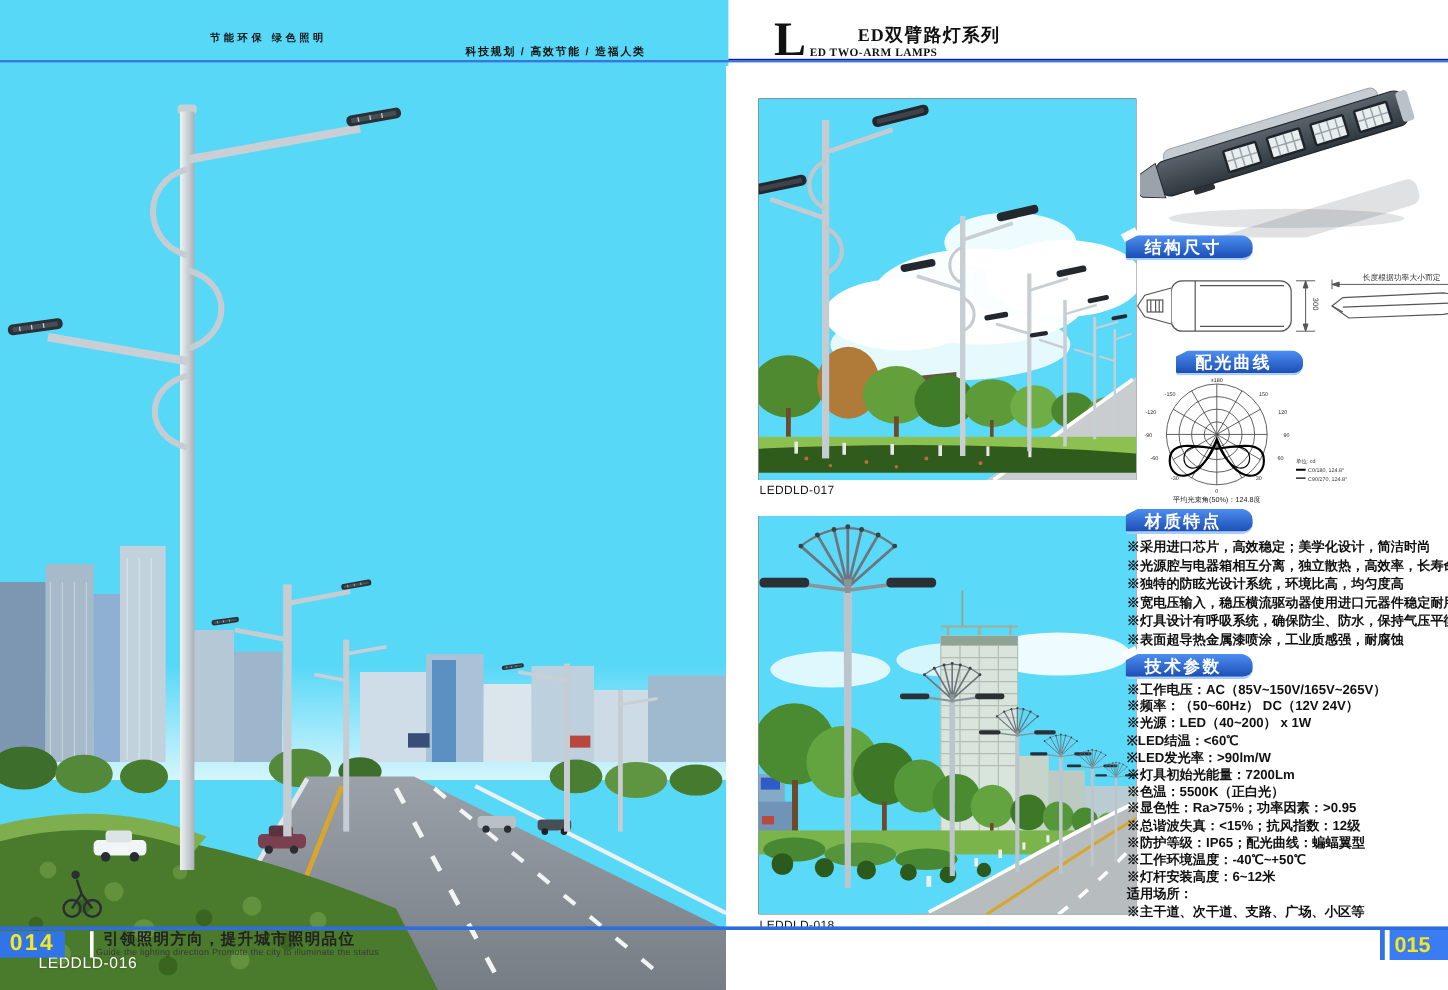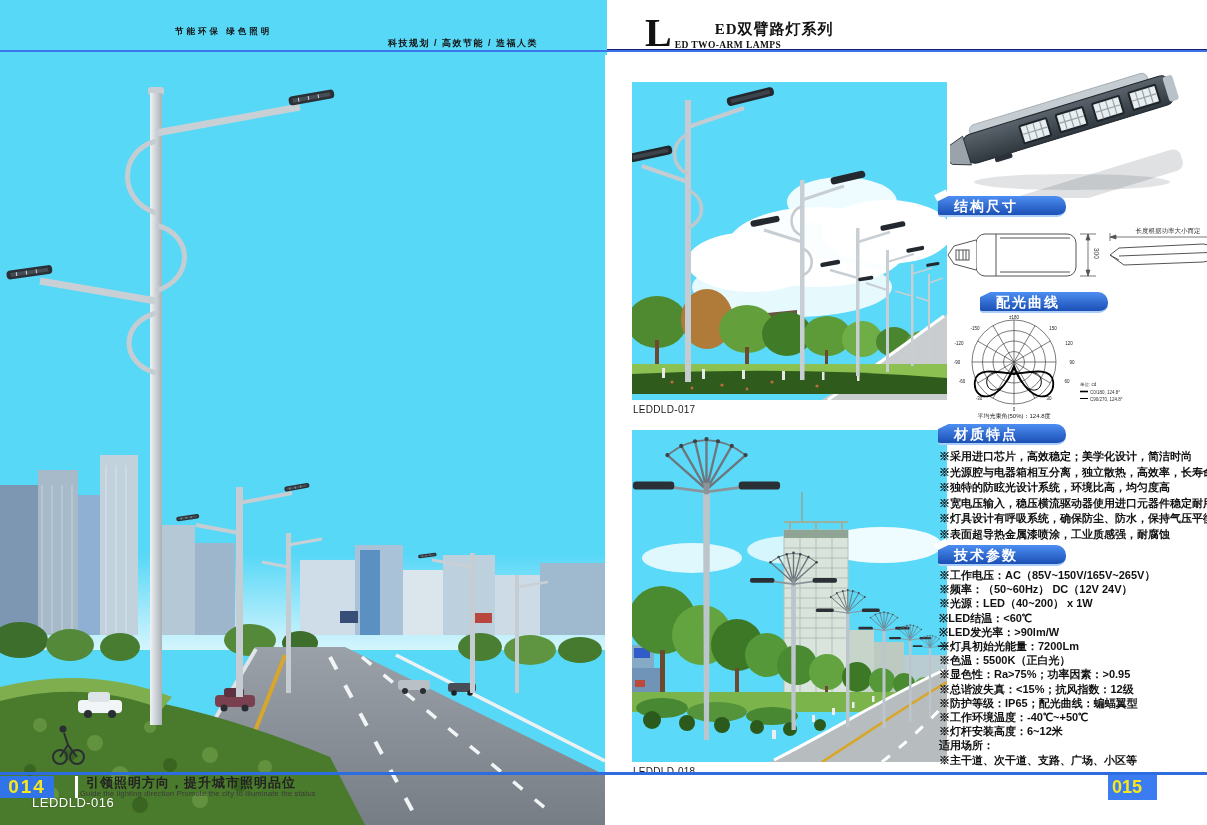--- a/index.html
+++ b/index.html
@@ -36,21 +36,21 @@
   .photo1{left:632px;top:82px;width:315px;height:318px;}
   .photo2{left:632px;top:430px;width:315px;height:332px;}
   .photo-label-dark{font-size:10px;color:#1a1a1a;font-weight:400;letter-spacing:.3px;}
   .label-016{left:32px;top:740px;font-size:13px;color:#fff;font-weight:500;letter-spacing:.5px;
              text-shadow:0 0 2px rgba(0,0,0,.35);}
   .label-017{left:633px;top:404px;}
   .label-018{left:633px;top:766px;}
   .render-box{left:950px;top:70px;width:257px;height:128px;}
 
   
-  .badge{width:128px;height:21px;background:linear-gradient(180deg,#4d8ef2,#1b4fb4);
+  .badge{width:106px;height:21px;background:linear-gradient(180deg,#4d8ef2,#1b4fb4);
          color:#fff;font-size:14px;font-weight:700;letter-spacing:2px;line-height:21px;
          padding-left:16px;box-sizing:border-box;border-radius:3px 10px 9px 3px;
          border-bottom:2px solid #a8cdf8;}
   .badge::before{content:"";position:absolute;left:-3px;top:-4px;width:13px;height:7px;
          background:#fff;transform:rotate(-27deg);}
   .b-structure{left:938px;top:196px;}
   .b-photometric{left:980px;top:292px;}
   .b-features{left:938px;top:424px;}
   .b-specs{left:938px;top:545px;}
 
@@ -63,21 +63,21 @@
   .specs-list{left:939px;top:568px;font-size:11px;line-height:14.2px;font-weight:600;}
 
   
   .rule-bottom{left:0;top:772px;width:1207px;height:2.5px;background:#2e6de0;}
   .band-014{left:0;top:776px;width:54px;height:22px;background:#3174e8;color:#f7e71c;
             font-size:19px;font-weight:700;text-align:center;line-height:22px;letter-spacing:2px;}
   .band-div{left:75px;top:776px;width:3px;height:22px;background:#fff;}
   .slogan-cn{left:86px;top:774px;font-size:13px;font-weight:700;color:#222;letter-spacing:1px;}
   .slogan-en{left:80px;top:789px;font-size:7.5px;color:#3a3a3a;letter-spacing:.2px;}
   .sliver-015{left:1150px;top:775px;width:4px;height:25px;background:#3174e8;}
-  .band-015{left:1108px;top:775px;width:49px;height:25px;background:#3b7cf2;color:#f7e71c;
+  .band-015{left:1158px;top:775px;width:49px;height:25px;background:#3b7cf2;color:#f7e71c;
             font-size:18px;font-weight:700;line-height:25px;padding-left:4px;box-sizing:border-box;}
 </style>
 </head>
 <body>
 
 <div class="page">
 
   <div class="abs cyan-top"></div>
 
   <div class="abs hdr-sub">

